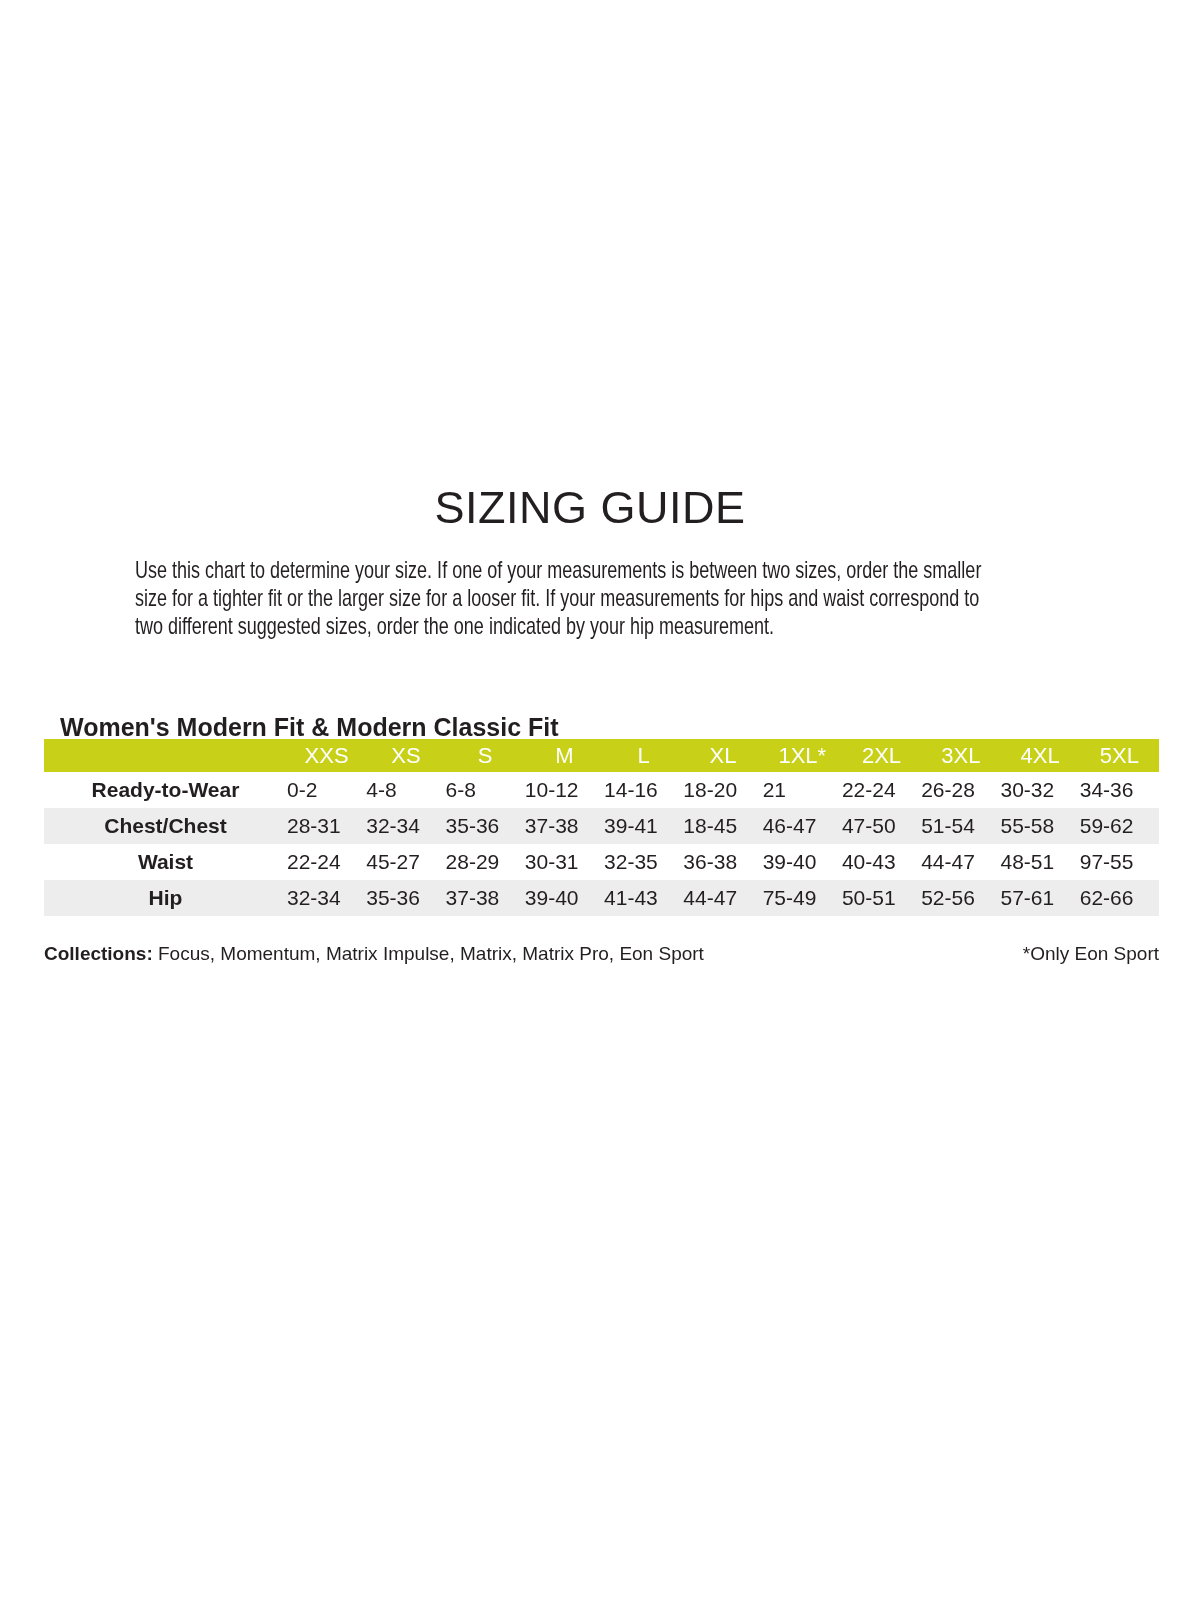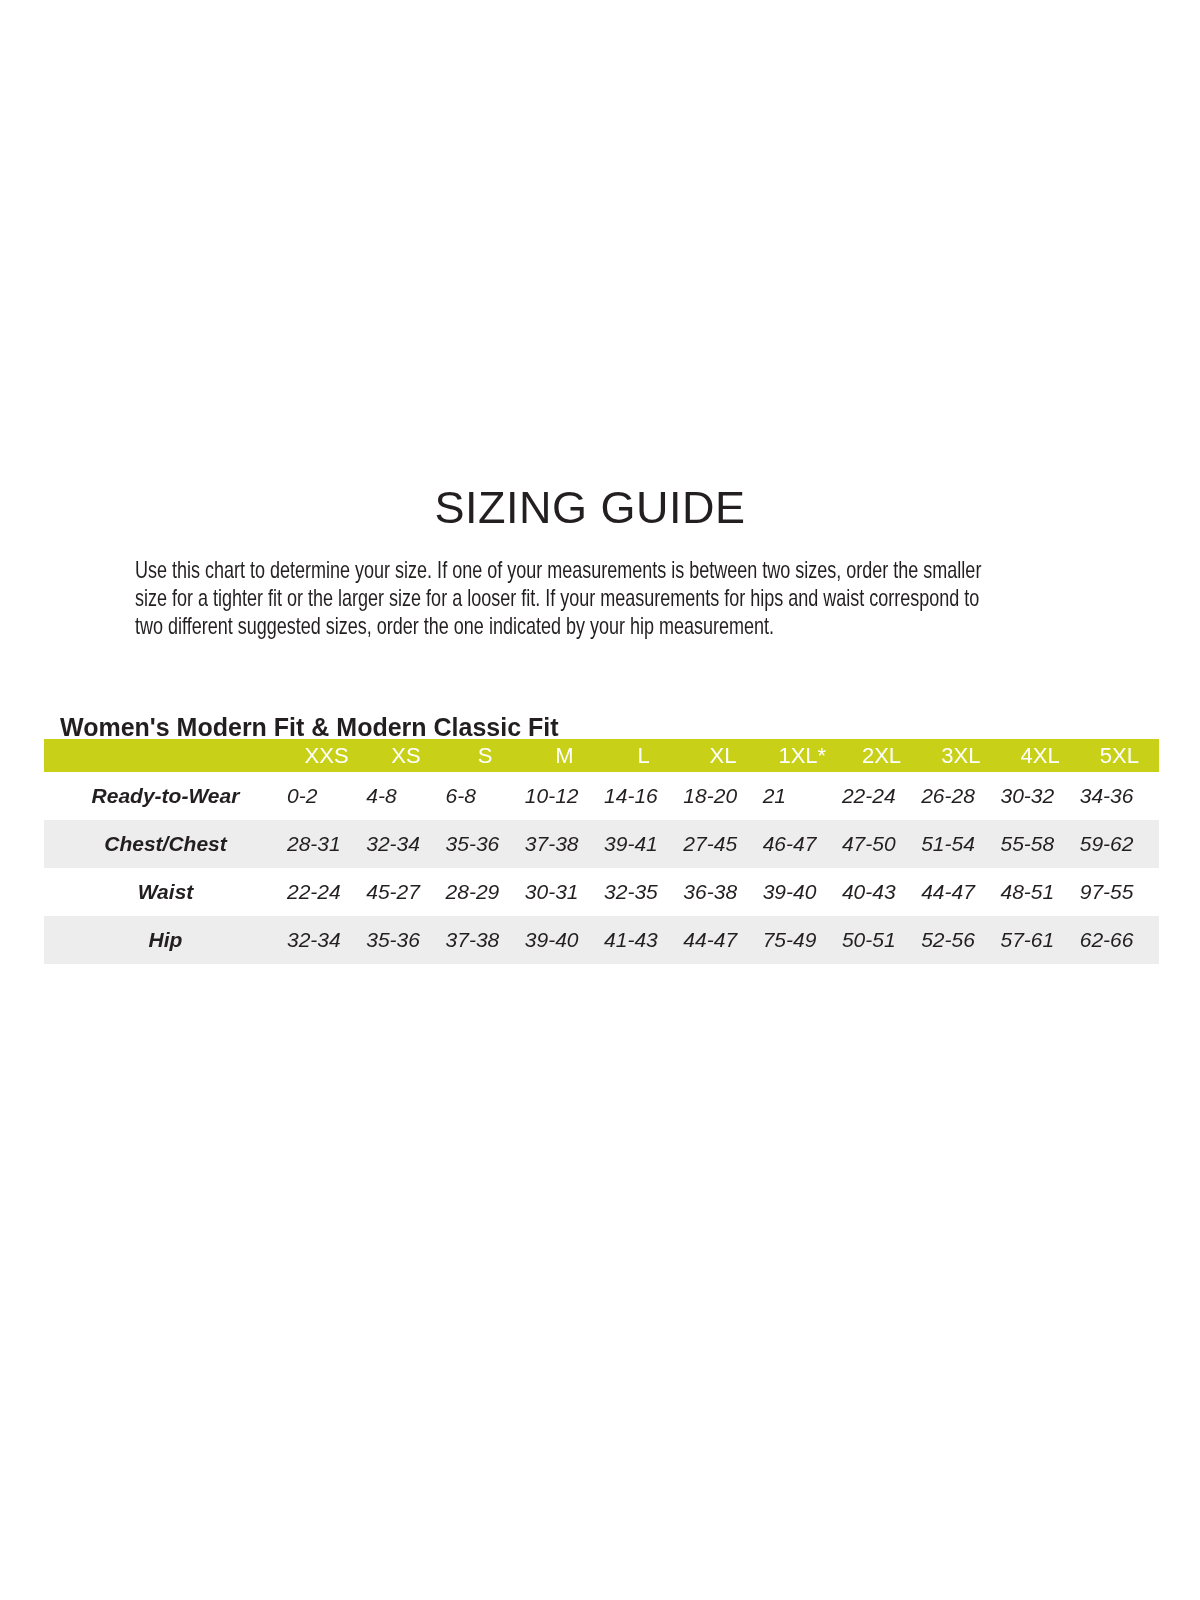--- a/index.html
+++ b/index.html
@@ -60,22 +60,21 @@
   .trow {
     display: grid;
     grid-template-columns: 243px repeat(11, 1fr);
     align-items: center;
   }
   .trow.head {
     height: 33px;
     background: var(--header-band, #c8d118);
   }
   .trow.body {
-    height: 48px;
-    font-style: italic;
+    height: 36px;
   }
   .trow.body.alt {
     background: var(--alt-row, #ededee);
   }
   .hcell {
     text-align: center;
     color: #ffffff;
     font-size: 22px;
     font-weight: 400;
   }
@@ -154,21 +153,21 @@
       <div class="vcell">34-36</div>
     </div>
 
     <div class="trow body alt">
       <div class="lcell">Chest/Chest</div>
       <div class="vcell">28-31</div>
       <div class="vcell">32-34</div>
       <div class="vcell">35-36</div>
       <div class="vcell">37-38</div>
       <div class="vcell">39-41</div>
-      <div class="vcell">27-45</div>
+      <div class="vcell">18-45</div>
       <div class="vcell">46-47</div>
       <div class="vcell">47-50</div>
       <div class="vcell">51-54</div>
       <div class="vcell">55-58</div>
       <div class="vcell">59-62</div>
     </div>
 
     <div class="trow body">
       <div class="lcell">Waist</div>
       <div class="vcell">22-24</div>
@@ -194,14 +193,18 @@
       <div class="vcell">44-47</div>
       <div class="vcell">75-49</div>
       <div class="vcell">50-51</div>
       <div class="vcell">52-56</div>
       <div class="vcell">57-61</div>
       <div class="vcell">62-66</div>
     </div>
 
   </div>
 
+  <div class="footer-line">
+    <div class="collections"><b>Collections:</b><span> Focus, Momentum, Matrix Impulse, Matrix, Matrix Pro, Eon Sport</span></div>
+    <div class="footnote">*Only Eon Sport</div>
+  </div>
 
 </div>
 
 </body></html>

